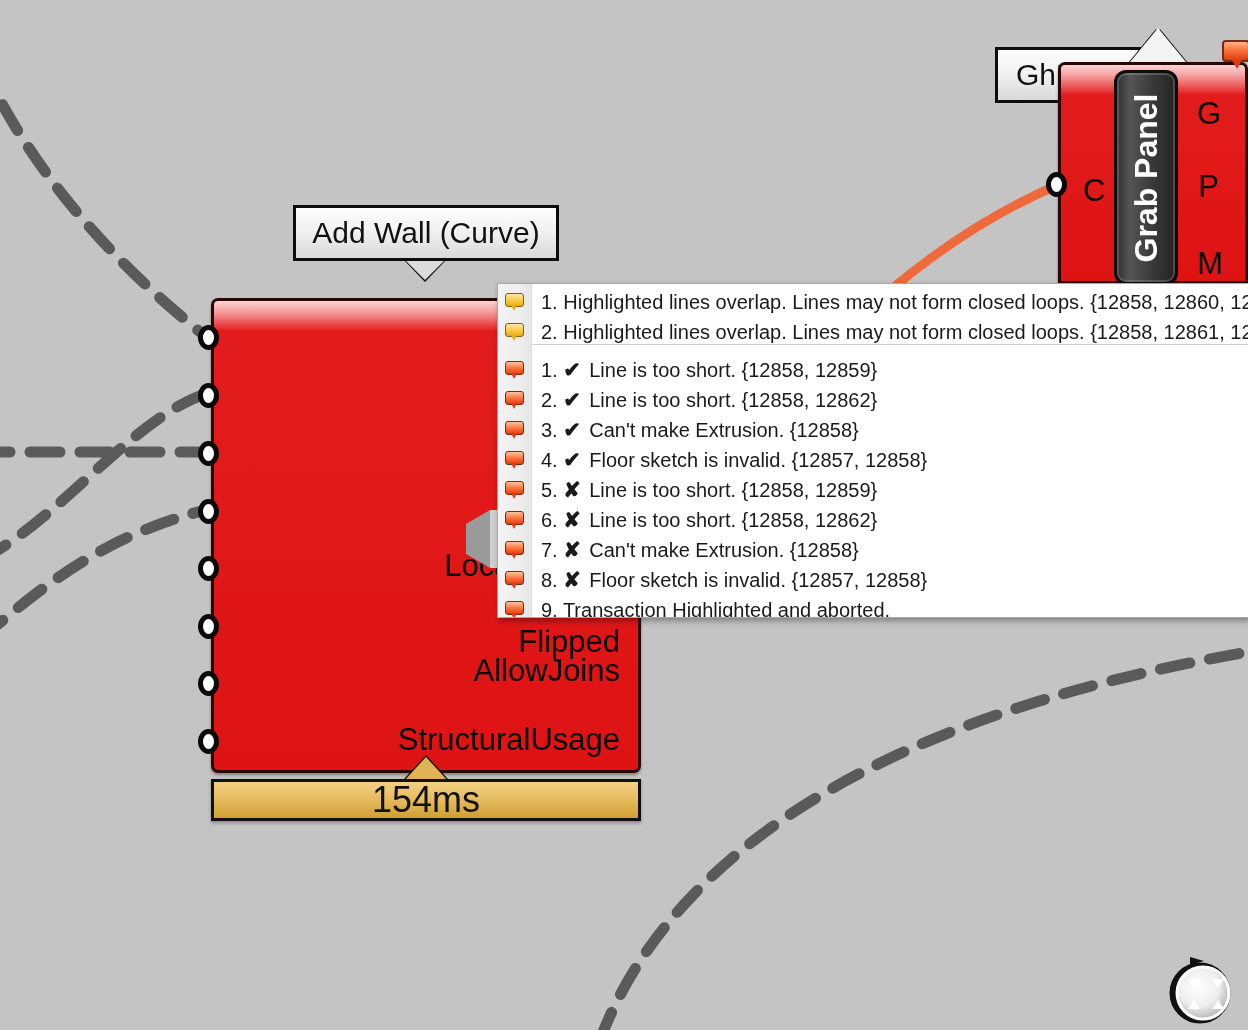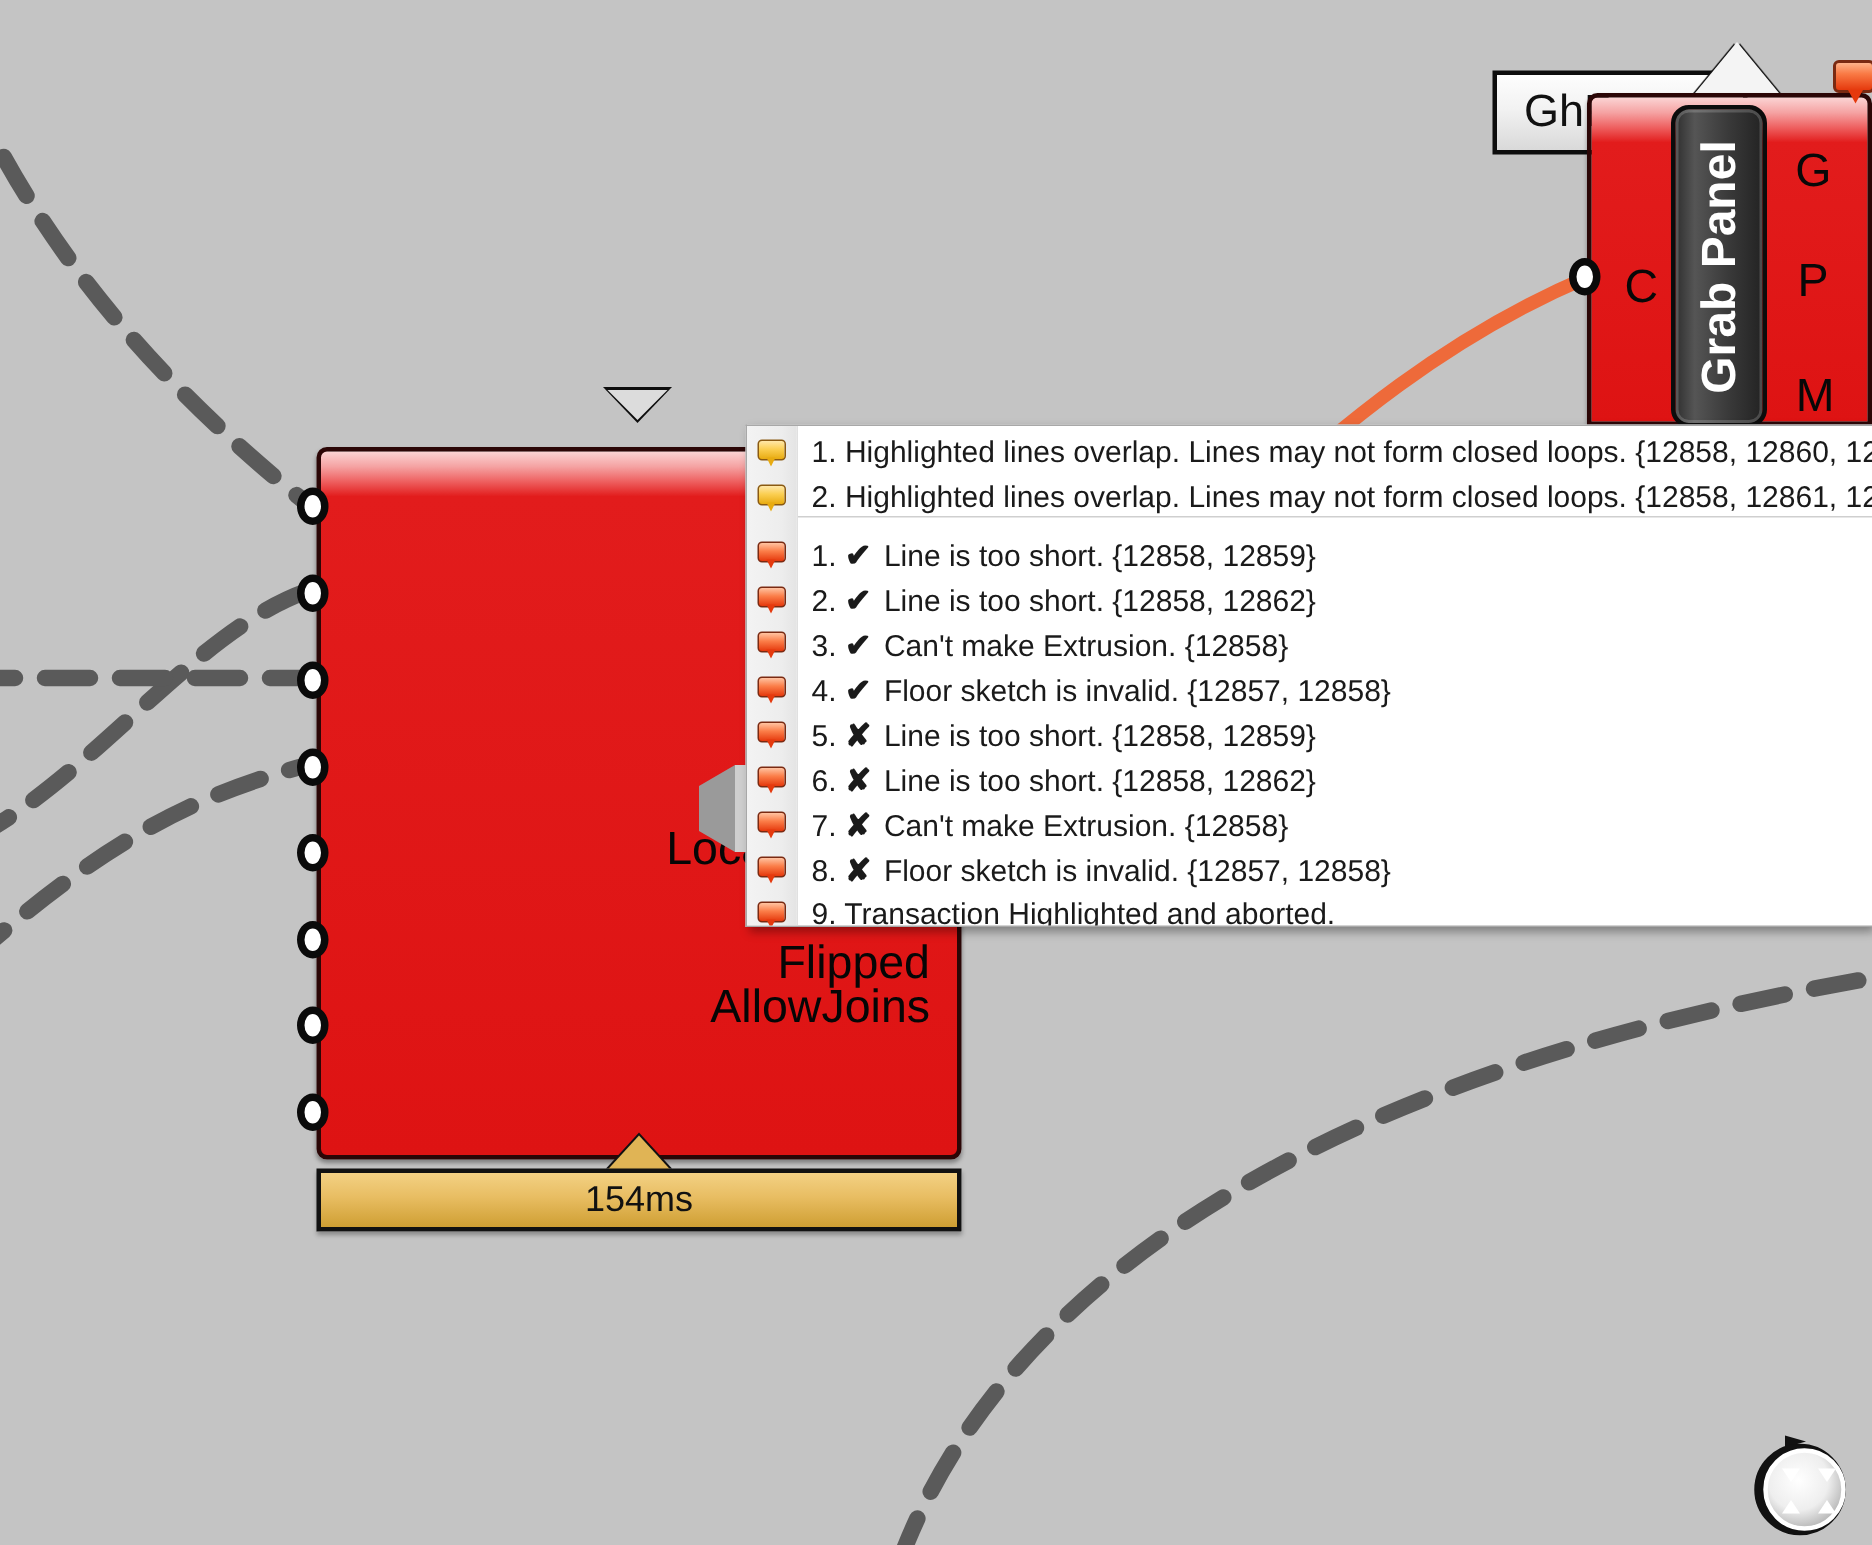--- a/index.html
+++ b/index.html
@@ -65,21 +65,21 @@
   #timer-bar {
     position: absolute;
     left: 211px;
     top: 779px;
     width: 430px;
     height: 42px;
     box-sizing: border-box;
     border: 3px solid #111;
     background: linear-gradient(to bottom, #f3d184 0%, #e8bd62 45%, #cf9f33 100%);
     color: #111;
-    font-size: 24px;
+    font-size: 36px;
     display: flex;
     align-items: center;
     justify-content: center;
     box-shadow: 0 2px 3px rgba(0,0,0,0.3);
   }
   #timer-arrow {
     position: absolute;
     left: 404px;
     top: 757px;
     width: 0; height: 0;
@@ -326,33 +326,37 @@
       <path d="M -20 560 C 60 520 130 420 205 394"></path>
       <path d="M -20 452 L 205 452"></path>
       <path d="M -20 640 C 70 560 130 530 205 510"></path>
       <path d="M 600 1040 C 660 880 840 720 1260 650"></path>
     </g>
     <path d="M 700 430 C 800 400 880 260 1060 184" fill="none" stroke="#ee6a3a" stroke-width="9" stroke-linecap="round"></path>
   </svg>
 
   <div id="name-tail-o"></div>
   <div id="name-tail"></div>
+  <div class="name-balloon" id="name-addwall">
+    <span>Add Wall (Curve)</span>
+  </div>
 
   <div class="name-balloon" id="name-ghp">
     <span>GhP</span>
   </div>
 
   <div class="gh-comp" id="comp-addwall">
     <div class="param-row" style="top:17px;">Curve</div>
     <div class="param-row" style="top:75px;">Type</div>
     <div class="param-row" style="top:133px;">Level</div>
     <div class="param-row" style="top:191px;">Height</div>
     <div class="param-row" style="top:249px;">LocationLine</div>
     <div class="param-row" style="top:325px;">Flipped</div>
     <div class="param-row" style="top:354px;">AllowJoins</div>
+    <div class="param-row" style="top:423px;">StructuralUsage</div>
   </div>
 
   <div class="port" style="left:198px; top:325px;"></div>
   <div class="port" style="left:198px; top:383px;"></div>
   <div class="port" style="left:198px; top:441px;"></div>
   <div class="port" style="left:198px; top:499px;"></div>
   <div class="port" style="left:198px; top:556px;"></div>
   <div class="port" style="left:198px; top:614px;"></div>
   <div class="port" style="left:198px; top:671px;"></div>
   <div class="port" style="left:198px; top:729px;"></div>

